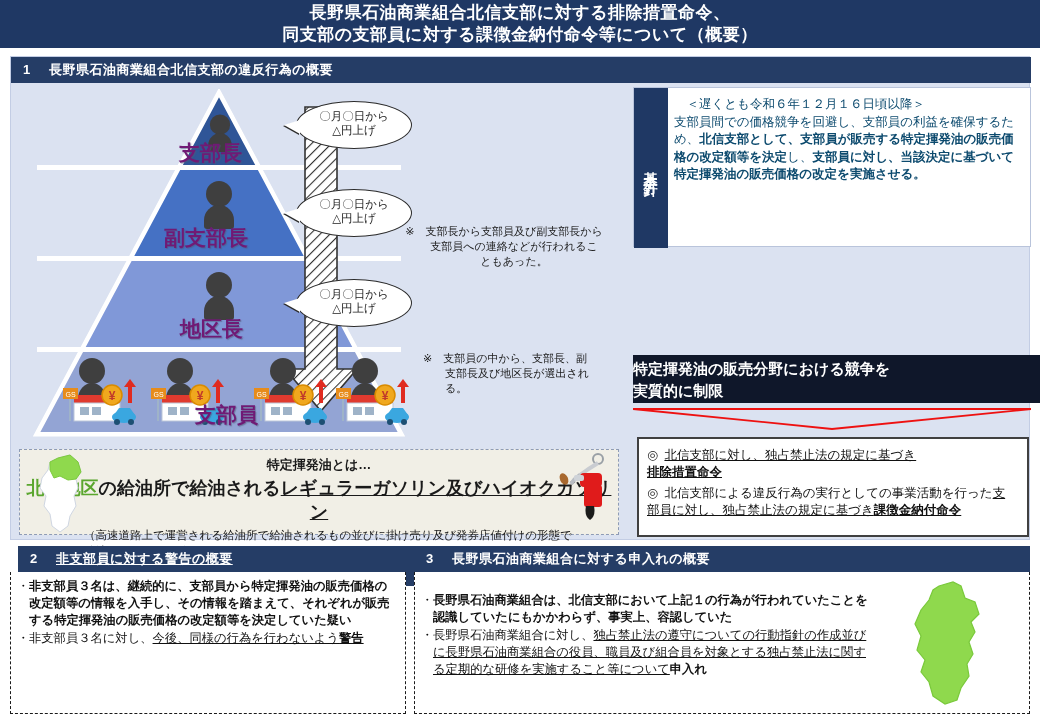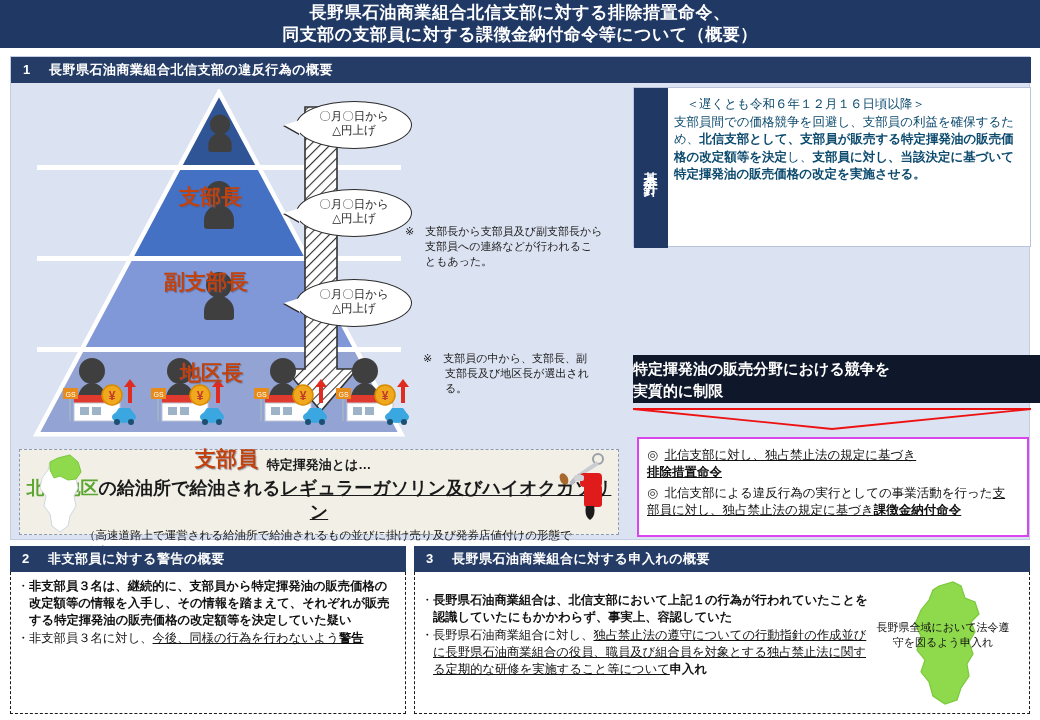--- a/index.html
+++ b/index.html
@@ -33,23 +33,23 @@
     font-size:13px; font-weight:bold; line-height:26px;
     padding-left:12px; letter-spacing:0.5px;
   }
   .sec-head .num { display:inline-block; width:26px; }
   .p1-head { left:0; top:0; width:1020px; height:26px; }
 
   
   .pyramid-wrap { position:absolute; left:8px; top:32px; width:600px; height:350px; }
 
   .lvl-label {
-    position:absolute; color:#c2410c; font-weight:bold;
+    position:absolute; color:#701a75; font-weight:bold;
     font-size:21px; text-shadow:1px 1px 1px rgba(80,90,120,.55);
-    white-space:nowrap; z-index:6;margin-top:44px;
+    white-space:nowrap; z-index:6;
   }
   .person { position:absolute; z-index:5; }
   .person .head {
     position:absolute; left:50%; transform:translateX(-50%);
     width:26px; height:26px; border-radius:50%; background:#3f3f3f;
   }
   .person .body {
     position:absolute; top:24px; left:50%; transform:translateX(-50%);
     width:30px; height:24px; background:#3f3f3f;
     border-radius:15px 15px 3px 3px;
@@ -109,32 +109,32 @@
   .redbox {
     position:absolute; left:622px; top:298px; width:451px; height:48px;
     background:#0f172a; color:#ffffff;
     font-size:15px; font-weight:bold; line-height:22px;
     text-align:left; padding-top:3px;
   }
   .red-chevron { position:absolute; left:622px; top:350px; width:398px; height:26px; }
 
   .orderbox {
     position:absolute; left:626px; top:380px; width:392px; height:100px;
-    background:#ffffff; border:2px solid #d946ef;
+    background:#ffffff; border:2px solid #404040;
     padding:8px 10px 0 8px;
   }
   .order-item { font-size:12.5px; line-height:17px; color:#111; margin-bottom:4px; }
   .order-item .mk { margin-right:3px; }
   .u { text-decoration:underline; }
   .b { font-weight:bold; }
 
   
   .panel2 { position:absolute; left:10px; top:546px; width:396px; height:168px; }
   .panel3 { position:absolute; left:414px; top:546px; width:616px; height:168px; }
-  .p-head2 { left:0; top:0; width:396px; height:40px; }
+  .p-head2 { left:8px; top:0; width:396px; height:40px;text-decoration:underline; }
   .p-head3 { left:0; top:0; width:616px; height:26px; }
   .p-body {
     position:absolute; left:0; top:26px; width:100%; height:142px;
     background:#ffffff; border:1.3px dashed #1a1a1a; border-top:none;
     padding:6px 8px 0 6px;
   }
   .bullet-row { display:flex; font-size:12.3px; line-height:17px; color:#111; margin-bottom:1px; }
   .bullet-row .dot { width:12px; flex:0 0 12px; text-align:center; }
   .bullet-row .txt { flex:1; }
 
@@ -318,21 +318,21 @@
         <span class="tail"></span>
         <div>〇月〇日から</div>
         <div>△円上げ</div>
       </div>
       <div class="bubble" style="left:277px; top:190px; width:116px; height:48px;">
         <span class="tail"></span>
         <div>〇月〇日から</div>
         <div>△円上げ</div>
       </div>
 
-      <div class="note" style="left:386px; top:135px; width:198px; text-indent:-20px; padding-left:20px;">※　支部長から支部員及び副支部長から支部員への連絡などが行われることもあった。</div>
+      <div class="note" style="left:386px; top:135px; width:198px; text-indent:-20px; padding-left:20px;text-align:center;">※　支部長から支部員及び副支部長から支部員への連絡などが行われることもあった。</div>
       <div class="note" style="left:404px; top:262px; width:170px; text-indent:-22px; padding-left:22px;">※　支部員の中から、支部長、副支部長及び地区長が選出される。</div>
     </div>
 
     <div class="defbox">
       <svg width="74" height="84" style="position:absolute;left:4px;top:2px;">
         <path d="M34,6 L46,3 L54,10 L57,20 L52,27 L54,36 L50,44 L52,54 L46,64 L44,74 L36,80 L28,74 L26,62 L20,54 L22,44 L16,36 L18,26 L24,18 L26,10 Z" fill="#ffffff" stroke="#cfd6e2" stroke-width="1"></path>
         <path d="M34,6 L46,3 L54,10 L57,20 L52,27 L44,28 L36,24 L30,26 L26,18 L26,10 Z" fill="#8fd94d" stroke="#7cc93c" stroke-width="1"></path>
       </svg>
 
       <svg width="66" height="80" style="position:absolute;right:2px;top:1px;">
@@ -416,19 +416,18 @@
             <div class="dot">・</div>
             <div class="txt">
               <span>長野県石油商業組合に対し、</span><span class="u">独占禁止法の遵守についての行動指針の作成並びに長野県石油商業組合の役員、職員及び組合員を対象とする独占禁止法に関する定期的な研修を実施すること等について</span><span class="b">申入れ</span>
             </div>
           </div>
         </div>
         <div class="p3-map">
           <svg width="118" height="128" style="position:absolute;left:14px;top:2px;">
             <path d="M52,6 L66,2 L74,6 L78,18 L88,22 L92,34 L84,42 L88,52 L82,62 L86,74 L80,84 L82,96 L74,108 L70,120 L58,124 L46,116 L42,102 L34,92 L38,80 L30,70 L34,56 L28,44 L34,30 L42,20 L46,10 Z" fill="#8fd94d" stroke="#79c93a" stroke-width="1.2"></path>
           </svg>
-          <div class="map-cap">長野県全域において法令遵守を図るよう申入れ</div>
         </div>
       </div>
     </div>
   </div>
 
 </div>
 
 </body></html>

